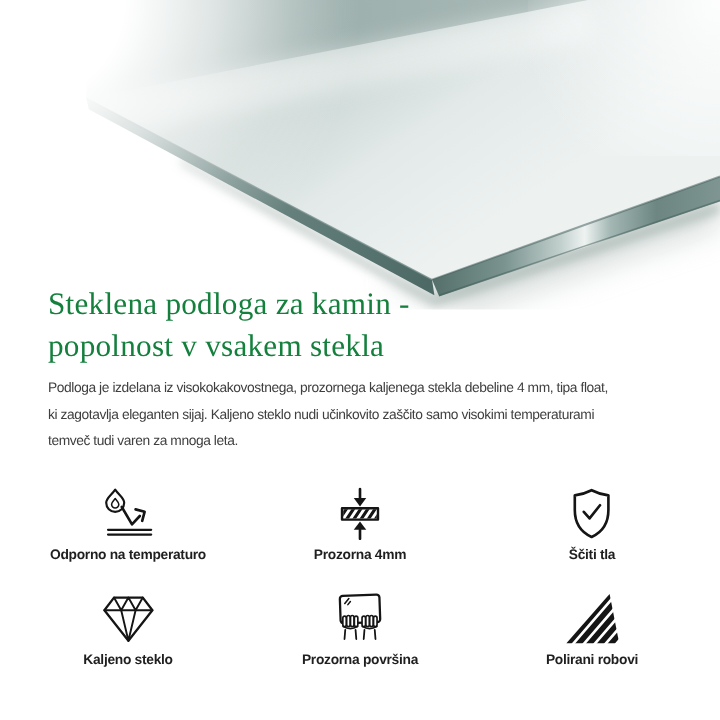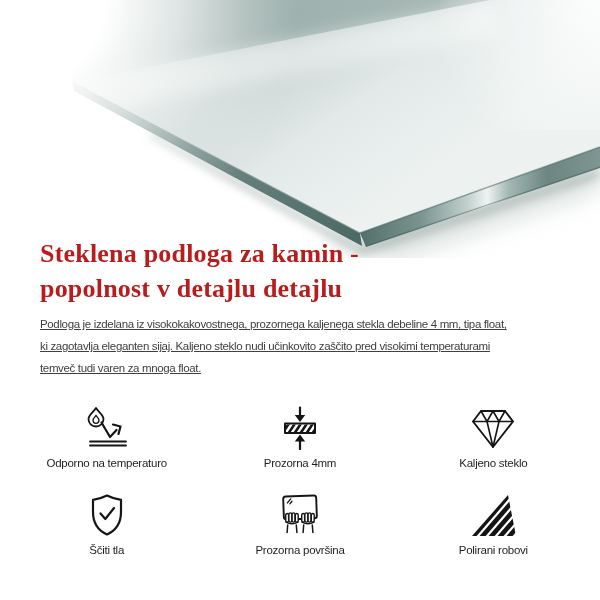--- a/index.html
+++ b/index.html
@@ -3,31 +3,31 @@
 <meta charset="utf-8">
 <style>
   html,body{margin:0;padding:0;}
   body{
     width:600px;height:600px;background:#ffffff;position:relative;overflow:hidden;
     font-family:"Liberation Sans",sans-serif;color:#1f1f1f;
   }
   .hero{position:absolute;top:0;left:0;pointer-events:none;}
   .title{
     position:absolute;left:40px;top:236px;margin:0;
-    font-family:"Liberation Serif",serif;font-weight:700;
-    font-size:26px;line-height:35px;color:#b91c1c;letter-spacing:0.2px;
+    font-family:"Liberation Serif",serif;font-weight:400;
+    font-size:26px;line-height:35px;color:#15803d;letter-spacing:0.2px;
   }
   .desc{
     position:absolute;left:40px;top:313px;
     font-size:11.5px;line-height:22px;color:#3f3f3f;letter-spacing:-0.35px;
   }
-  .desc div{white-space:nowrap;text-decoration:underline;}
+  .desc div{white-space:nowrap;}
   .features{
     position:absolute;top:402px;left:10px;right:10px;
-    display:grid;grid-template-columns:repeat(3,1fr);row-gap:20px;
+    display:grid;grid-template-columns:repeat(3,1fr);row-gap:20px;font-weight:bold;
   }
   .cell{display:flex;flex-direction:column;align-items:center;}
   .iconbox{height:48px;display:flex;align-items:flex-end;justify-content:center;margin-bottom:7px;}
   .feat-label{font-size:11.5px;letter-spacing:-0.25px;color:#1f1f1f;}
   .icon{stroke:#151515;fill:none;stroke-width:2;stroke-linecap:round;stroke-linejoin:round;}
 </style>
 </head>
 <body>
 
 <svg class="hero" width="600" height="258" viewBox="0 0 600 258" aria-hidden="true">
@@ -95,27 +95,27 @@
   <path d="M72,82 L360,233" stroke="#7d9490" stroke-width="1.2" opacity="0.8" fill="none"></path>
   <path d="M360,233 L600,147" stroke="#48635e" stroke-width="1.6" opacity="0.55" fill="none"></path>
   <path d="M366,246 L600,167" stroke="#3f5b56" stroke-width="1.2" opacity="0.5" fill="none"></path>
 
   <rect x="0" y="0" width="340" height="200" fill="url(#ftl)"></rect>
   <rect x="440" y="0" width="160" height="130" fill="url(#ftr)"></rect>
 </svg>
 
 <h1 class="title">
   <span>Steklena podloga za kamin -</span><br>
-  <span>popolnost v detajlu detajlu</span>
+  <span>popolnost v vsakem stekla</span>
 </h1>
 
 <div class="desc">
   <div>Podloga je izdelana iz visokokakovostnega, prozornega kaljenega stekla debeline 4 mm, tipa float,</div>
-  <div>ki zagotavlja eleganten sijaj. Kaljeno steklo nudi učinkovito zaščito pred visokimi temperaturami</div>
-  <div>temveč tudi varen za mnoga float.</div>
+  <div>ki zagotavlja eleganten sijaj. Kaljeno steklo nudi učinkovito zaščito samo visokimi temperaturami</div>
+  <div>temveč tudi varen za mnoga leta.</div>
 </div>
 
 <div class="features">
 
   <div class="cell">
     <div class="iconbox">
       <svg class="icon" width="48" height="44" viewBox="0 0 48 44">
         <path d="M13,2 C10,6.5 5.5,9 5.5,13 a7.5,7.5 0 0 0 15,0 C20.5,9 16,6.5 13,2 Z" stroke-width="1.8"></path>
         <path d="M13,9.5 c-1.6,2 -3,3 -3,4.8 a3,3 0 0 0 6,0 c0,-1.8 -1.4,-2.8 -3,-4.8 Z" stroke-width="1.3"></path>
         <polyline points="18.5,16.5 27,31 33.5,24" stroke-width="2.2"></polyline>
@@ -143,37 +143,37 @@
         <path d="M24,43 V35.5" stroke-width="2.2"></path>
         <polygon points="18.8,35.5 29.2,35.5 24,28.5" fill="#151515" stroke="none"></polygon>
       </svg>
     </div>
     <span class="feat-label">Prozorna 4mm</span>
   </div>
 
   <div class="cell">
     <div class="iconbox">
       <svg class="icon" width="48" height="44" viewBox="0 0 48 44">
+        <path d="M24,2.5 C28.5,4.8 33,6.2 38,6.8 V19 C38,29.8 32.6,37.6 24,41.5 C15.4,37.6 10,29.8 10,19 V6.8 C15,6.2 19.5,4.8 24,2.5 Z" stroke-width="2.2"></path>
+        <polyline points="17.5,20.5 22.3,26 31,15" stroke-width="2.2"></polyline>
+      </svg>
+    </div>
+    <span class="feat-label">Ščiti tla</span>
+  </div>
+
+  <div class="cell">
+    <div class="iconbox">
+      <svg class="icon" width="48" height="44" viewBox="0 0 48 44">
         <path d="M12,5 H36 L44,15.5 L24,41 L4,15.5 Z" stroke-width="1.9"></path>
         <path d="M4,15.5 H44" stroke-width="1.6"></path>
         <path d="M12,5 L18,15.5 L24,5 L30,15.5 L36,5" stroke-width="1.6"></path>
         <path d="M18,15.5 L24,41 L30,15.5" stroke-width="1.6"></path>
       </svg>
     </div>
     <span class="feat-label">Kaljeno steklo</span>
-  </div>
-
-  <div class="cell">
-    <div class="iconbox">
-      <svg class="icon" width="48" height="44" viewBox="0 0 48 44">
-        <path d="M24,2.5 C28.5,4.8 33,6.2 38,6.8 V19 C38,29.8 32.6,37.6 24,41.5 C15.4,37.6 10,29.8 10,19 V6.8 C15,6.2 19.5,4.8 24,2.5 Z" stroke-width="2.2"></path>
-        <polyline points="17.5,20.5 22.3,26 31,15" stroke-width="2.2"></polyline>
-      </svg>
-    </div>
-    <span class="feat-label">Ščiti tla</span>
   </div>
 
   <div class="cell">
     <div class="iconbox">
       <svg class="icon" width="48" height="44" viewBox="0 0 48 44">
         <g transform="rotate(-2 24 14)">
           <rect x="7.5" y="3" width="33" height="23" rx="2.5" stroke-width="1.9"></rect>
           <path d="M11.5,9.5 L15,5.5 M14,10.5 L16.2,8" stroke-width="1.3"></path>
         </g>
 

